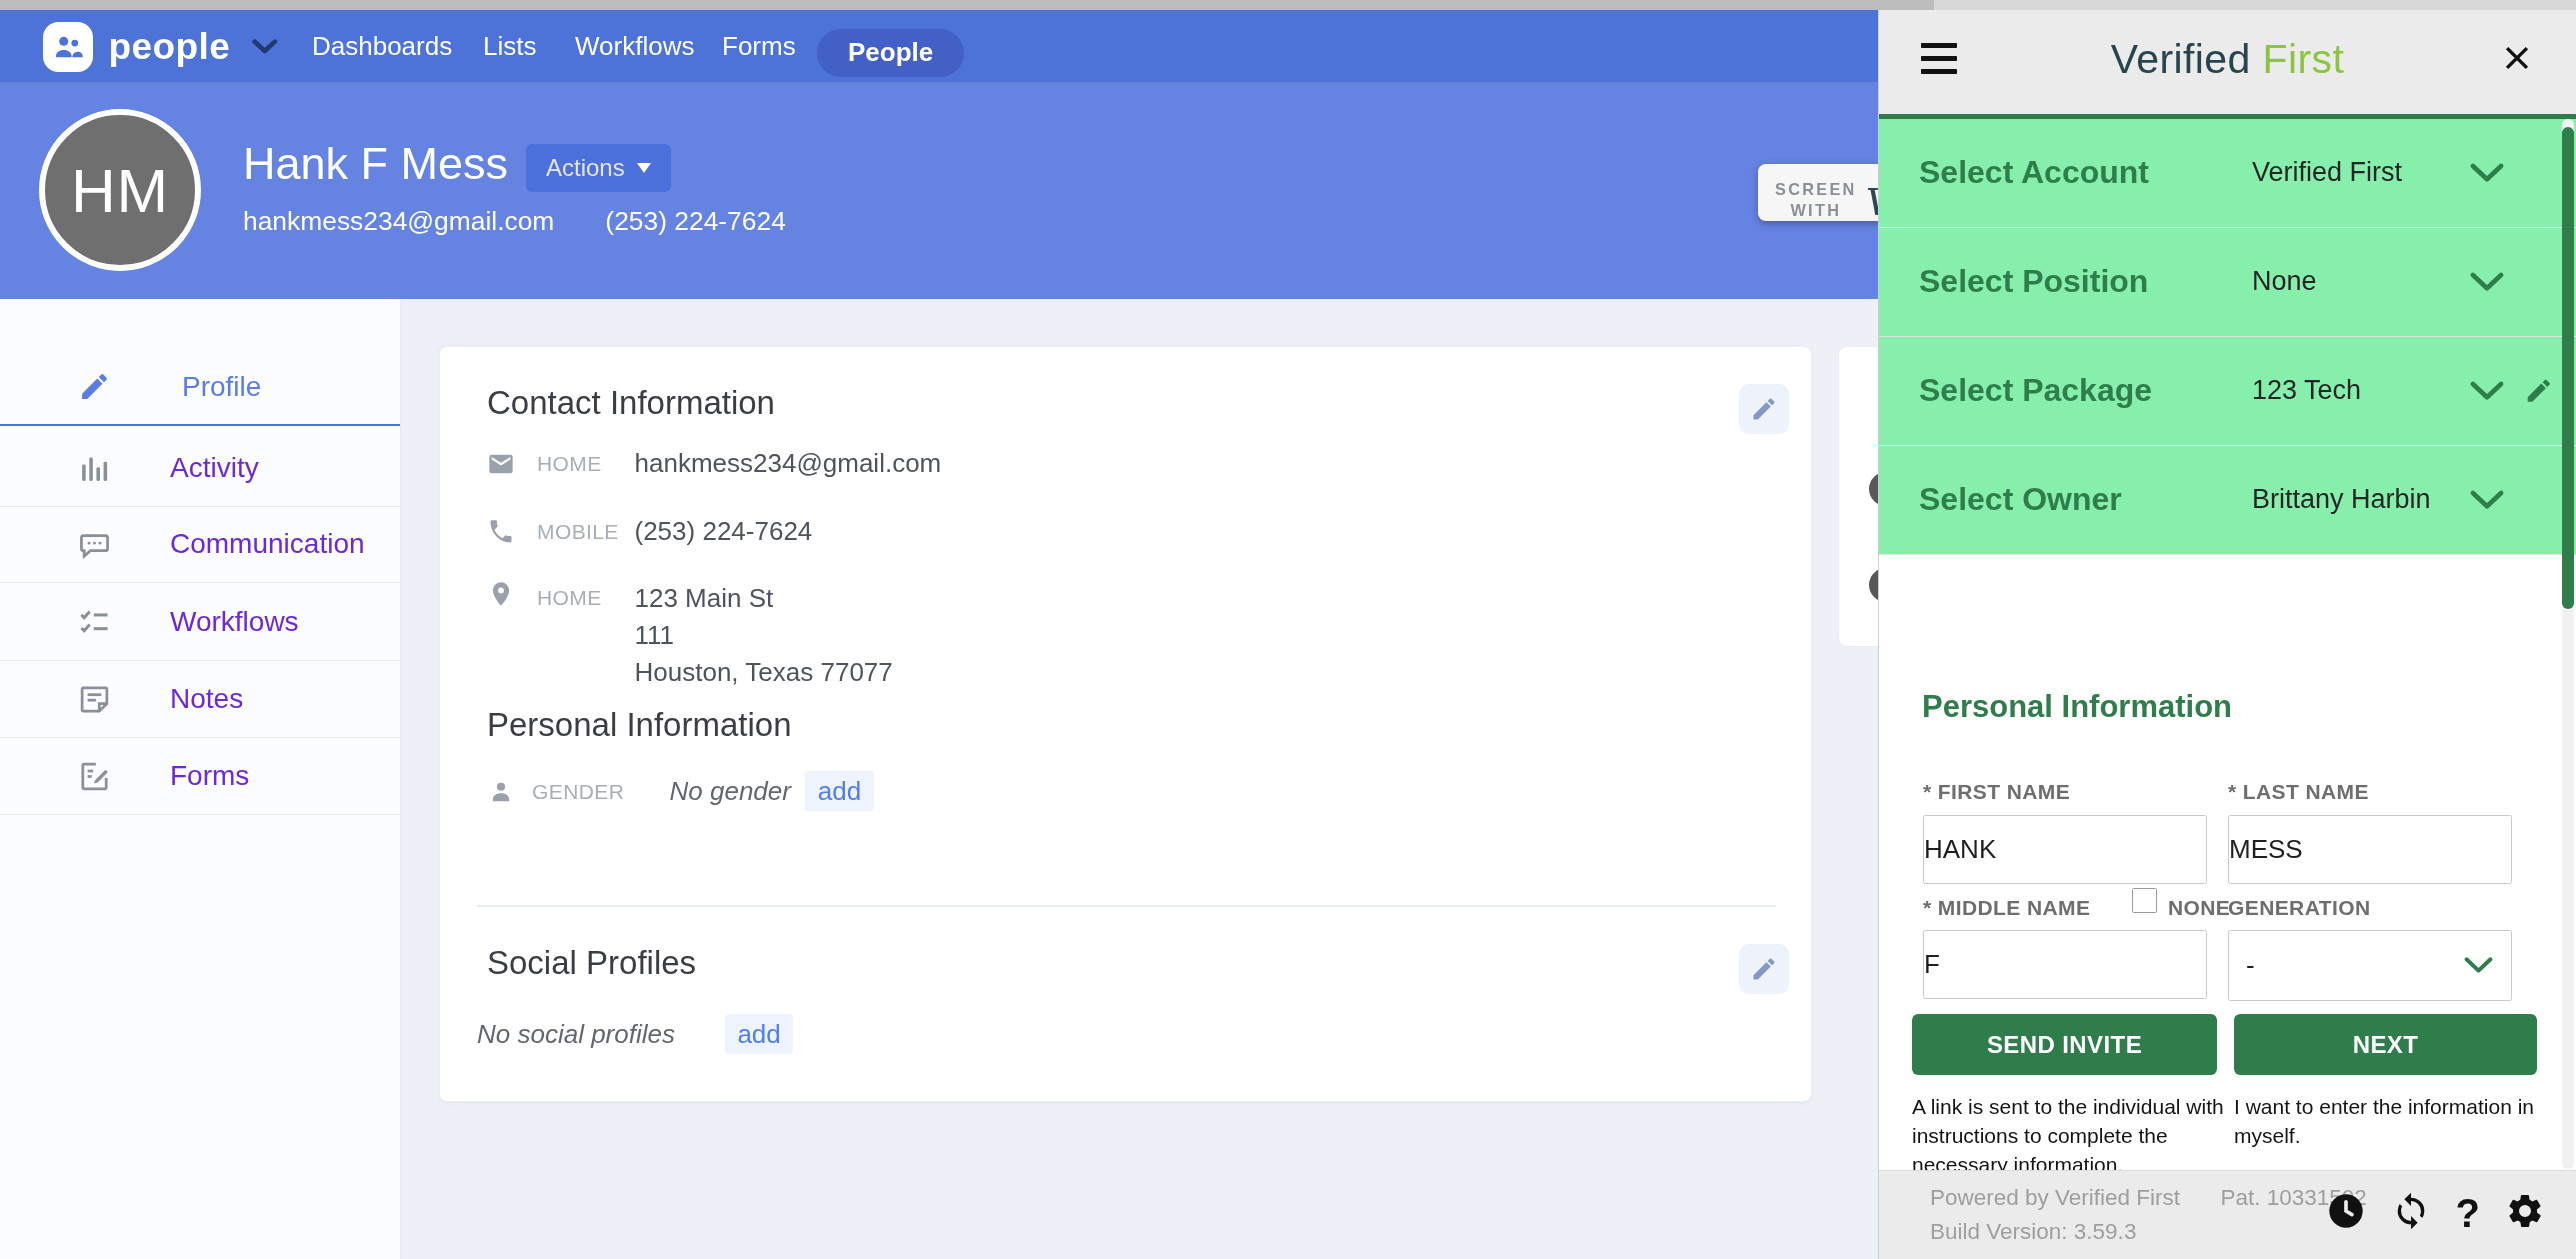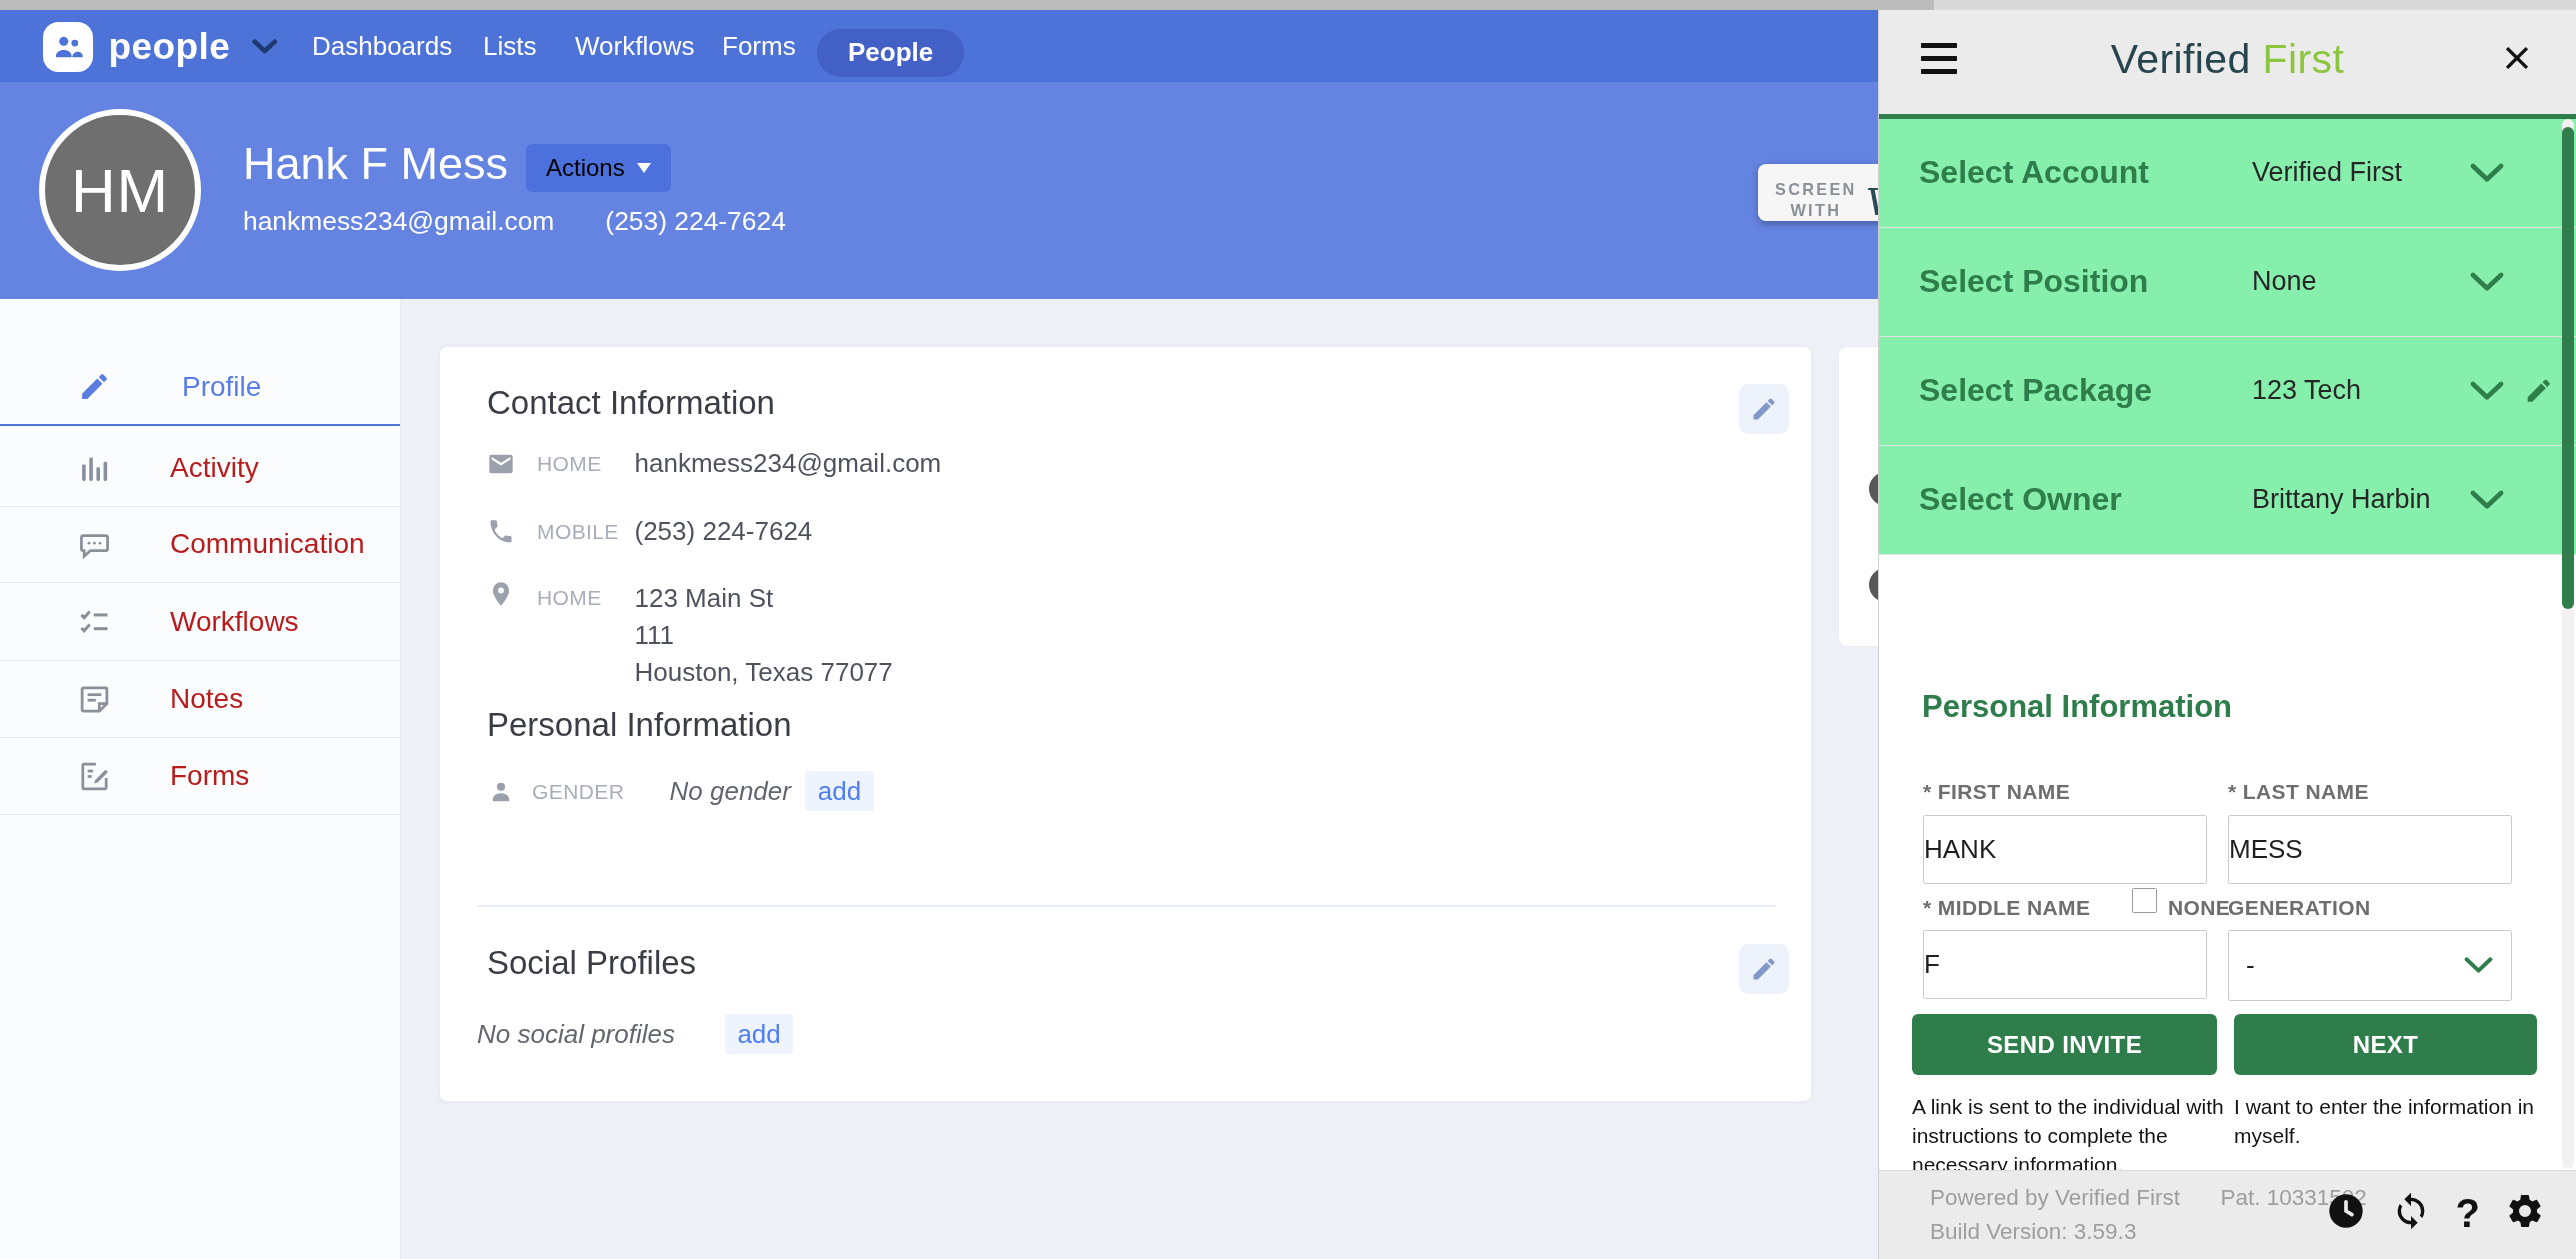--- a/index.html
+++ b/index.html
@@ -18,35 +18,35 @@
   .logo-badge svg { width:34px; height:34px; fill:#4d72d8; }
   .logo-text { color:#fff; font-size:37px; font-weight:bold; letter-spacing:0.4px; }
   .logo-caret { margin-left:4.7px; display:flex; }
   .nav-item { position:absolute; top:0; height:72px; display:flex; align-items:center; color:#fff; font-size:26px; font-weight:500; cursor:pointer; }
   .nav-pill { position:absolute; left:817px; top:18.6px; height:48px; padding:0 31px; background:#4360c7; border-radius:31px; display:flex; align-items:center; color:#fff; font-size:26px; font-weight:bold; }
 
   
   .hero { position:absolute; top:82px; left:0; width:100%; height:217px; background:#6583e0; z-index:1; }
   .avatar { position:absolute; left:39px; top:27px; width:162px; height:162px; border-radius:50%; background:#6f6f6f; border:6.2px solid #fff; display:flex; align-items:center; justify-content:center; color:#fff; font-size:62px; font-weight:400; letter-spacing:0.8px; }
   .hero-name { position:absolute; left:243px; top:56px; color:#fff; font-size:45px; font-weight:500; }
-  .actions-btn { position:absolute; left:526px; top:62px; height:48px; padding:0 20px; background:#4d71dc; border-radius:6.2px; color:#000000; font-size:24px; display:flex; align-items:center; gap:12.4px; cursor:pointer; }
+  .actions-btn { position:absolute; left:526px; top:62px; height:48px; padding:0 20px; background:#4d71dc; border-radius:6.2px; color:#e5e5e5; font-size:24px; display:flex; align-items:center; gap:12.4px; cursor:pointer; }
   .caret-down { width:0; height:0; border-left:7.8px solid transparent; border-right:7.8px solid transparent; border-top:10px solid #fff; }
   .hero-contacts { position:absolute; left:243px; top:124px; display:flex; gap:51px; color:#fff; font-size:26.4px; }
 
   
   .screen-with { position:absolute; left:1758px; top:164px; width:163px; height:57px; background:#f6f6f6; border-radius:7.8px; box-shadow:0 2.3px 7.8px rgba(0,0,0,.28); display:flex; align-items:flex-end; gap:9.3px; padding-left:17px; z-index:6; cursor:pointer; }
   .sw-text { font-size:16.3px; letter-spacing:2.3px; color:#8a9097; font-weight:bold; line-height:21px; text-align:center; }
   .sw-v { font-family:"DejaVu Serif", serif; font-style:italic; font-size:37px; color:#2a4a55; line-height:37px; }
 
   
   .sidebar { position:absolute; top:299px; left:0; width:401px; bottom:0; background:#fbfcfe; border-right:1.6px solid #e7eaf2; }
   .sb-item { position:absolute; left:0; width:100%; height:77px; display:flex; align-items:center; padding-left:78px; border-bottom:0.8px solid #e7eaf2; cursor:pointer; }
   .sb-item .sb-ico { width:33px; height:33px; color:#8a9099; margin-right:59px; flex:none; display:flex; }
   .sb-item .sb-ico svg { width:33px; height:33px; }
-  .sb-label { font-size:28px; color:#b91c1c; }
+  .sb-label { font-size:28px; color:#6d28d9; }
   .sb-item.active { border-bottom:2.3px solid #4f74d9;gap:12px; }
   .sb-item.active .sb-label { color:#5b7ce2; }
   .sb-item.active .sb-ico { color:#5b7ce2; }
 
   
   .card { position:absolute; left:439px; top:346px; width:1373px; height:756px; background:#fff; border:0.8px solid #ecedf3; border-radius:7.8px; box-shadow:0 0.8px 3.1px rgba(20,30,60,.05); }
   .card-title { position:absolute; left:47px; font-size:33px; color:#3a3d44; font-weight:500; }
   .edit-btn { position:absolute; width:50px; height:50px; border-radius:9.3px; background:#eef2fb; display:flex; align-items:center; justify-content:center; color:#8298c6; cursor:pointer; }
   .edit-btn svg { width:28px; height:28px; fill:currentColor; }
   .crow { position:absolute; left:47px; display:grid; grid-template-columns:29.5px 108px auto; column-gap:5px; align-items:center; }

